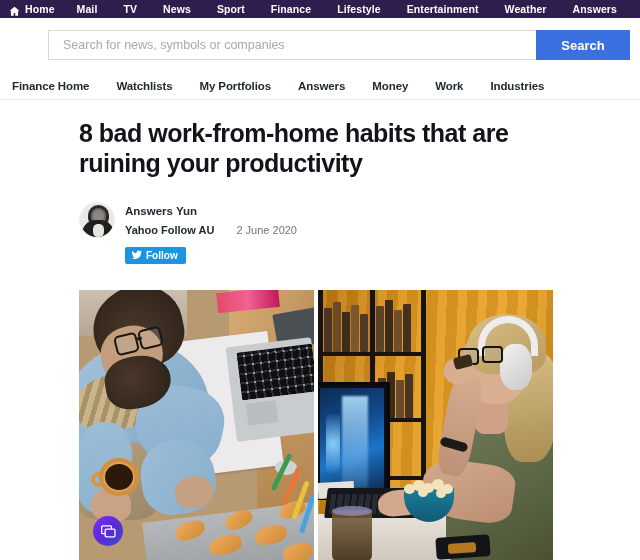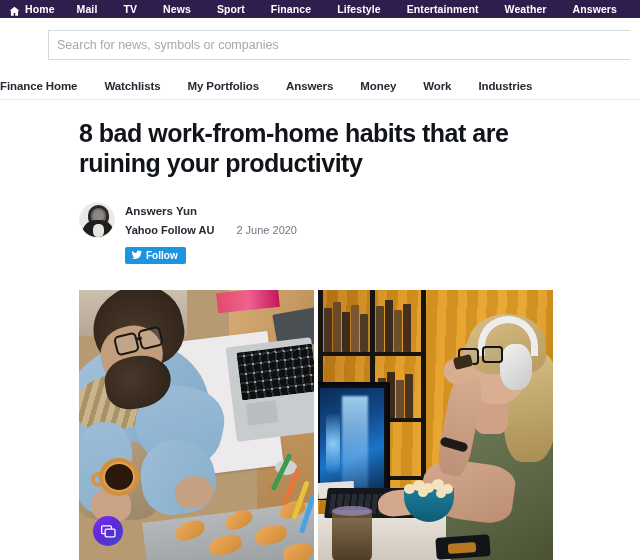--- a/index.html
+++ b/index.html
@@ -69,21 +69,21 @@
   }
   .search-row { display: flex; align-items: center; flex: 1; margin-left: 28px; }
   .search-input {
     flex: 1;
     height: 30px;
     border: 1px solid #d7dadd;
     border-right: none;
     background: #fff;
     font-size: 12.5px;
     color: #2d3436;
-    padding: 0 8px;
+    padding: 0 14px;
     outline: none;
     font-family: "Liberation Sans", sans-serif;
   }
   .search-input::placeholder { color: #a5aab0; }
   .search-btn {
     width: 94px;
     height: 30px;
     background: #3b70e0;
     color: #ffffff;
     border: none;
@@ -94,20 +94,21 @@
     flex: 0 0 94px;
   }
 
   
   .fin-nav {
     height: 28px;
     background: #ffffff;
     border-bottom: 1px solid #e8eaed;
     display: flex;
     align-items: center;
+    padding-left: 12px;
     white-space: nowrap;
     overflow: hidden;
   }
   .fin-item {
     font-size: 11.5px;
     font-weight: bold;
     color: #232a31;
     margin-right: 27px;
     line-height: 28px;
     letter-spacing: -0.1px;
@@ -520,20 +521,21 @@
     </a>
   <a class="uh-item">
       <span>Answers</span>
     </a>
 
 </div>
 
 <div class="hdr">
   <div class="search-row">
     <input class="search-input" type="text" placeholder="Search for news, symbols or companies" style="">
+    <button class="search-btn">Search</button>
   </div>
 </div>
 
 <div class="fin-nav">
   <a class="fin-item">Finance Home</a>
   <a class="fin-item">Watchlists</a>
   <a class="fin-item">My Portfolios</a>
   <a class="fin-item">Answers</a>
   <a class="fin-item">Money</a>
   <a class="fin-item">Work</a>

